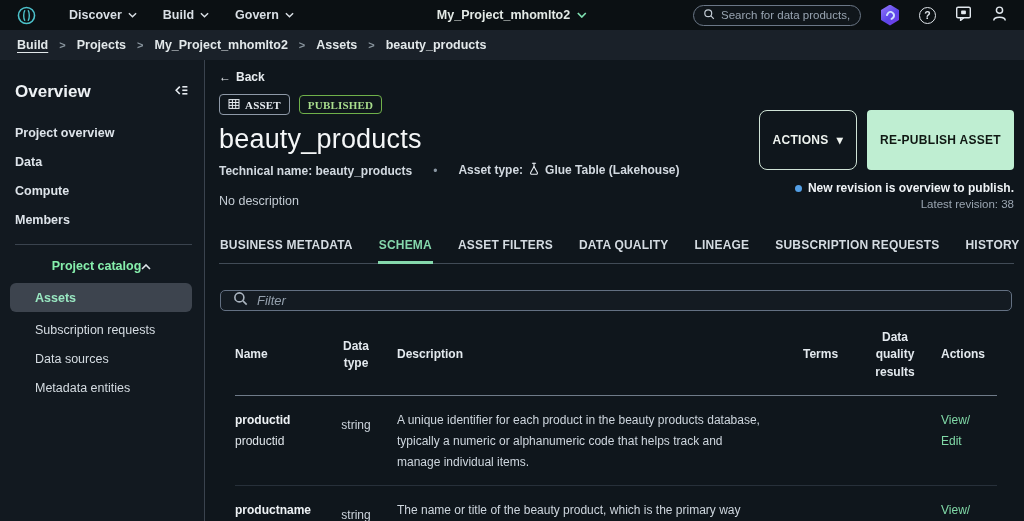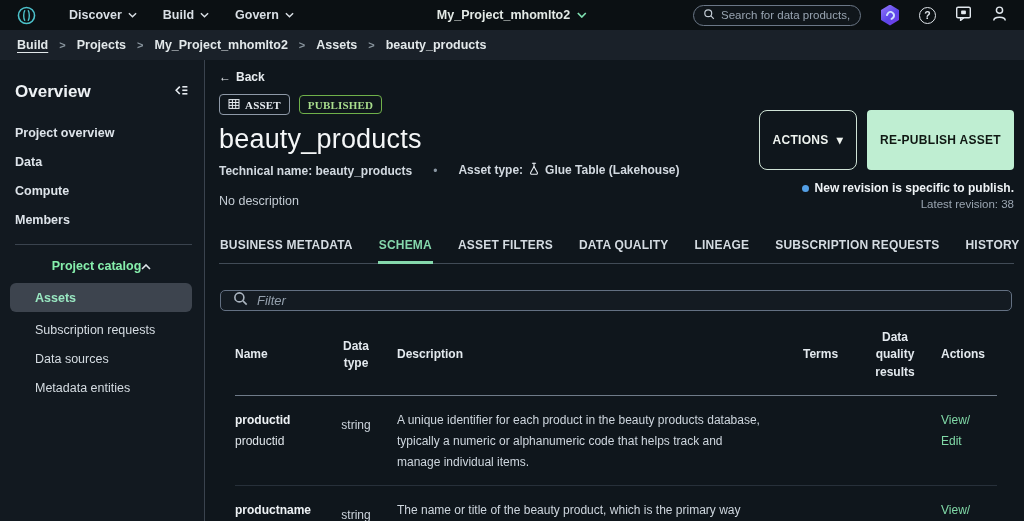--- a/index.html
+++ b/index.html
@@ -300,21 +300,21 @@
         <div class="head-right">
           <div class="btn-row">
             <button class="btn-outline">
               <span>ACTIONS</span>
               <span>▾</span>
             </button>
             <button class="btn-primary">RE-PUBLISH ASSET</button>
           </div>
           <div class="notice-row">
             <span class="blue-dot"></span>
-            <span>New revision is specific to publish.</span>
+            <span>New revision is overview to publish.</span>
           </div>
           <div class="revision">Latest revision: 38</div>
         </div>
       </div>
 
       <div class="tabs">
         <span class="tab">BUSINESS METADATA</span>
         <span class="tab active">SCHEMA</span>
         <span class="tab">ASSET FILTERS</span>
         <span class="tab">DATA QUALITY</span>

